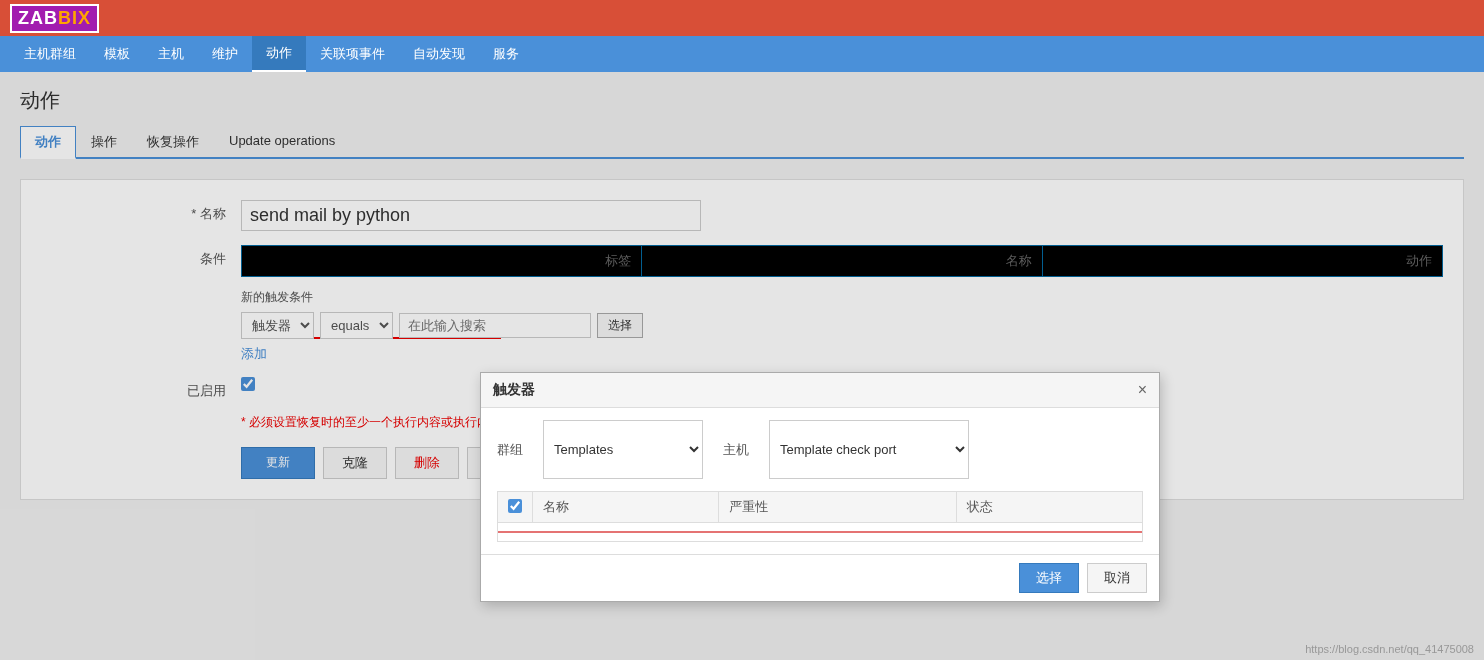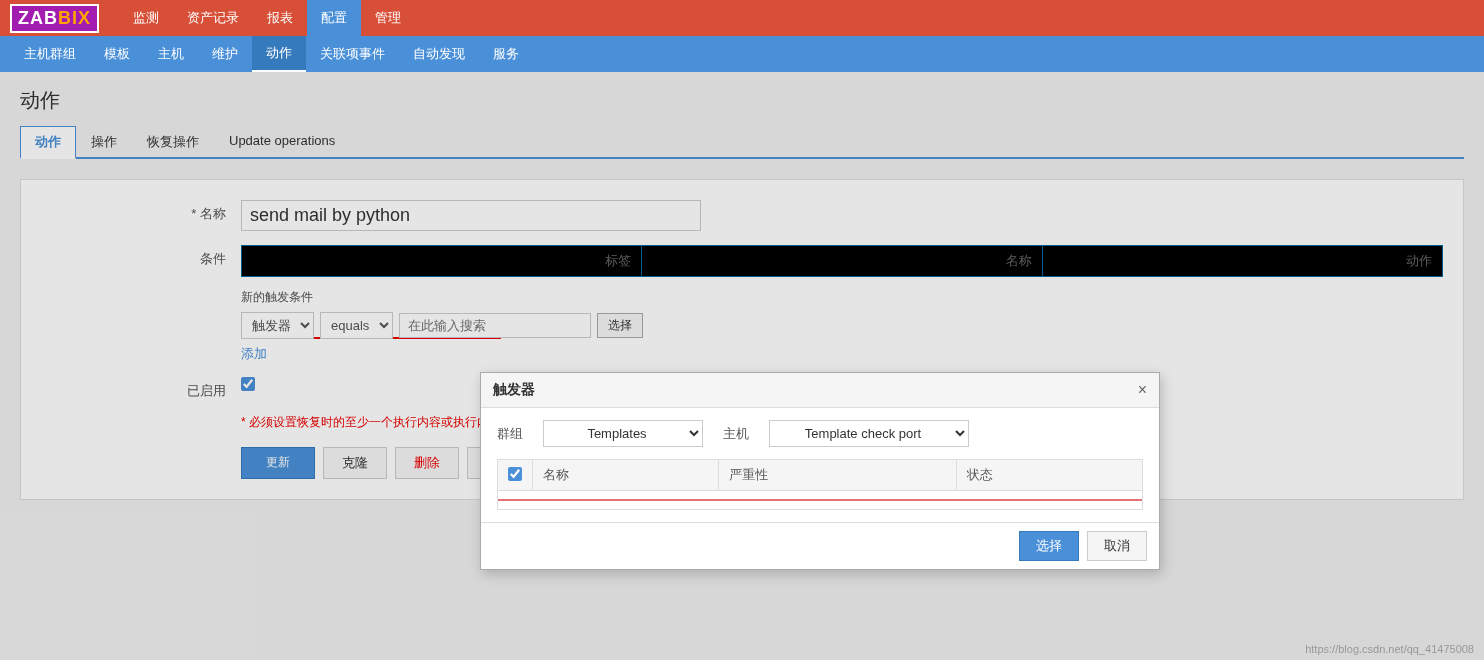--- a/index.html
+++ b/index.html
@@ -296,26 +296,25 @@
       align-items: center;
       gap: 20px;
       margin-bottom: 12px;
     }
     .modal-filter-label {
       font-size: 13px;
       color: #555;
     }
     .modal-select {
       border: 1px solid #ccc;
-      padding: 4px 6px;
+      padding: 20px 6px;
       font-size: 13px;
       background: #fff;
       color: #333;
       min-width: 160px;
-      text-align: center;
     }
 
     .modal-table {
       width: 100%;
       border-collapse: collapse;
     }
     .modal-table th {
       background: #f5f5f5;
       border: 1px solid #ddd;
       padding: 6px 10px;
@@ -401,27 +400,20 @@
       font-size: 11px;
       color: #aaa;
     }
   </style>
 </head>
 <body>
 
 <div class="top-nav">
   <div class="zabbix-logo">
     ZAB<span>BIX</span>
-  </div>
-  <div class="top-nav-items">
-    <div class="top-nav-item">监测</div>
-    <div class="top-nav-item">资产记录</div>
-    <div class="top-nav-item">报表</div>
-    <div class="top-nav-item active">配置</div>
-    <div class="top-nav-item">管理</div>
   </div>
 </div>
 
 <div class="second-nav">
   <div class="second-nav-item">主机群组</div>
   <div class="second-nav-item">模板</div>
   <div class="second-nav-item">主机</div>
   <div class="second-nav-item">维护</div>
   <div class="second-nav-item active">动作</div>
   <div class="second-nav-item">关联项事件</div>

